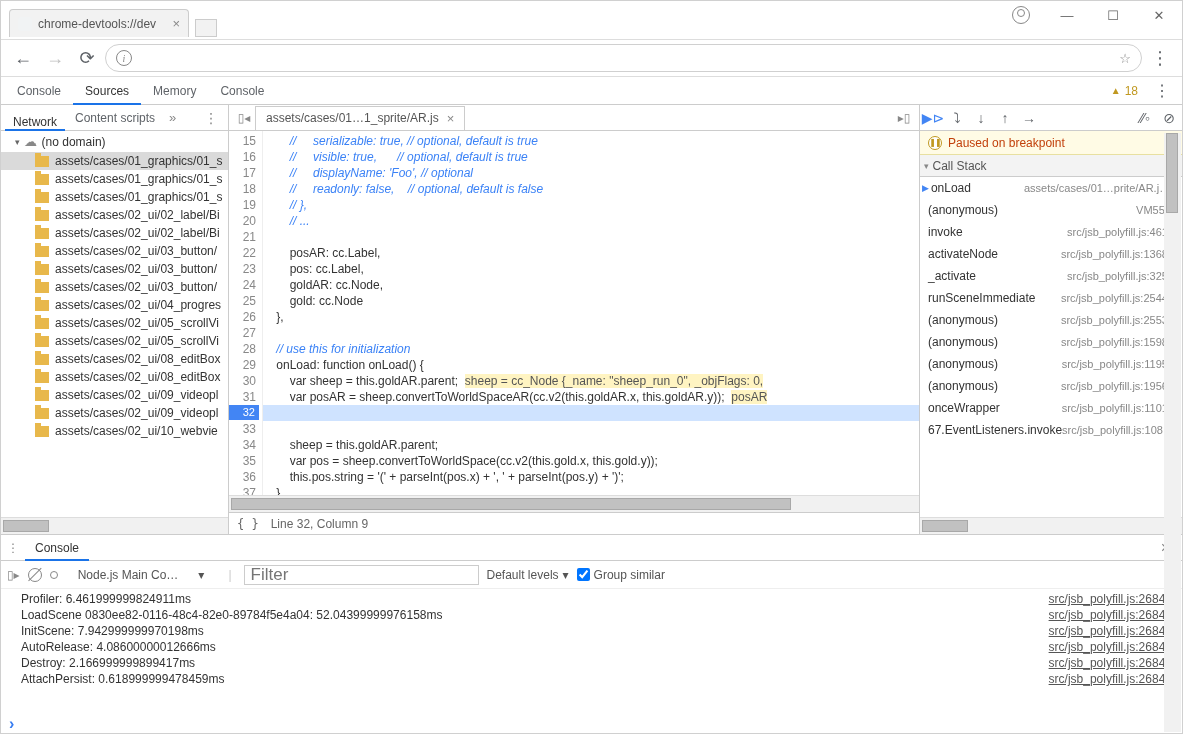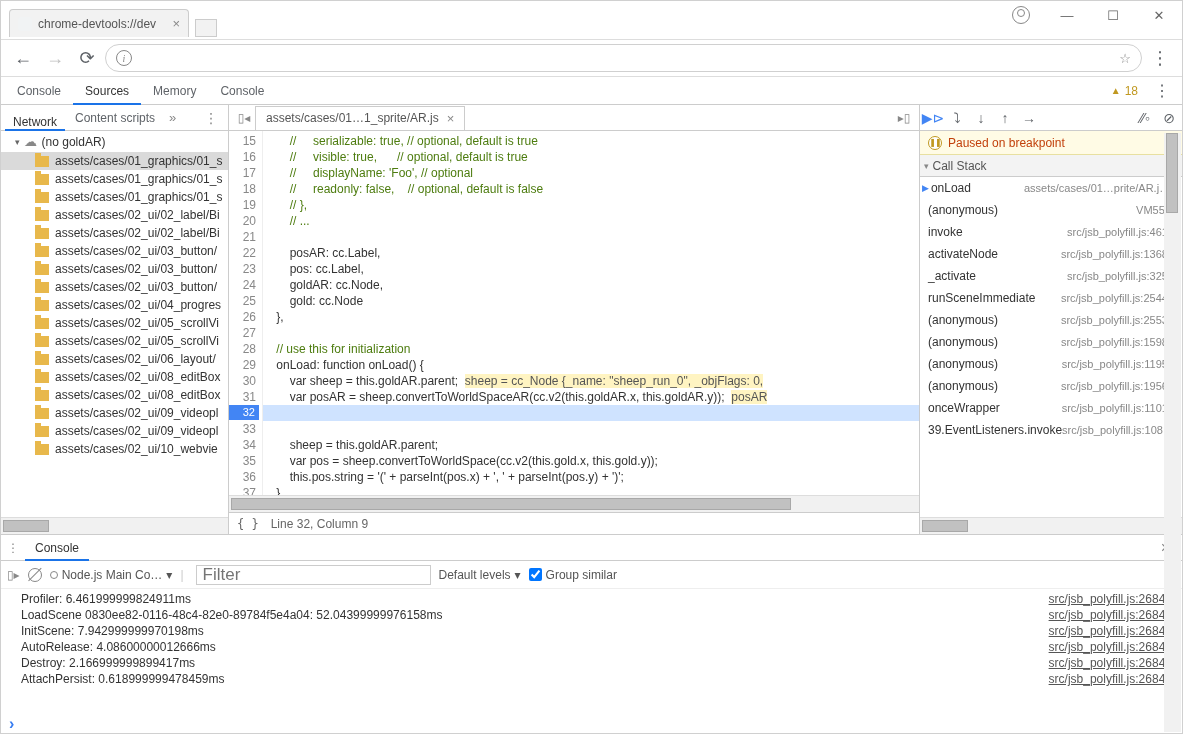--- a/index.html
+++ b/index.html
@@ -55,21 +55,21 @@
   .leftpane .hscroll .thumb{position:absolute; left:2px; top:2px; height:12px; width:46px; background:#c1c1c1; border:1px solid #a8a8a8;}
 
   .centerpane { flex:1; display:flex; flex-direction:column; min-width:0; overflow:hidden;}
   .srctabs { height:26px; border-bottom:1px solid #ccc; display:flex; align-items:center; padding:0 4px; font-size:12px; color:#555;}
   .srctab-arrow { width:22px; text-align:center; color:#888; font-size:12px;}
   .srctab { padding:0 10px; height:24px; display:flex; align-items:center; gap:8px; border:1px solid #ccc; border-bottom:none; background:#fff;}
   .srctab .x { color:#888; font-size:13px;}
   .srctabs .play { margin-left:auto; width:22px; text-align:center; color:#888;}
   .codearea { flex:1; display:flex; overflow:hidden; font-family:Consolas,Menlo,monospace; font-size:12px;}
   .gutter { width:34px; background:#fff; border-right:1px solid #eee; text-align:right; color:#888; padding:2px 6px 2px 2px; line-height:16px;}
-  .code { flex:1; padding:2px 0; line-height:16px; white-space:pre; position:relative; overflow:hidden; color:#333;} .cm{color:#4d7c0f; } .hint{background:#fff4c2; color:#555;}
+  .code { flex:1; padding:2px 0; line-height:16px; white-space:pre; position:relative; overflow:hidden; color:#333;} .cm{color:#3b82f6; font-style:italic;} .hint{background:#fff4c2; color:#555;}
   .bpline{position:absolute; left:0; right:0; height:16px; background:#cfe3ff;}
   .codehscroll{height:17px; border-top:1px solid #ddd; background:#f1f1f1; position:relative;}
   .codehscroll .thumb{position:absolute; left:2px; top:2px; height:12px; width:560px; background:#c1c1c1; border:1px solid #a8a8a8;}
   .statusline{height:22px; border-top:1px solid #ccc; display:flex; align-items:center; padding:0 8px; font-size:12px; color:#666; gap:12px;}
   .statusline .curly{font-family:monospace;}
 
   .rightpane { width:263px; border-left:1px solid #ccc; display:flex; flex-direction:column; font-size:12px; overflow:hidden;}
   .rp-toolbar{height:26px; border-bottom:1px solid #ccc; display:flex; align-items:center; padding:0 2px; gap:2px;}
   .rp-btn{width:22px;height:22px;display:flex;align-items:center;justify-content:center;color:#5f6368;font-size:14px;}
   .rp-btn.resume{color:#4285f4;}
@@ -90,21 +90,21 @@
   
   .drawer{height:200px; display:flex; flex-direction:column;}
   .drawer-tabs{height:26px; border-bottom:1px solid #ccc; display:flex; align-items:center; padding:0 6px; font-size:12px; color:#5f6368;}
   .dr-more{color:#888;}
   .dr-tab{padding:0 10px; height:26px; display:flex; align-items:center; color:#333; border-bottom:2px solid #1a73e8; padding-top:2px; margin-left:6px;}
   .dr-x{margin-left:auto; font-size:16px; color:#888; padding:0 6px;}
   .dr-toolbar{height:28px; border-bottom:1px solid #eee; display:flex; align-items:center; padding:0 6px; gap:8px; font-size:12px; color:#555;}
   .dr-eye{color:#888;}
   .dr-clear{color:#888; border:1.3px solid #888; border-radius:50%; width:14px; height:14px; position:relative;}
   .dr-clear::after{content:'';position:absolute;width:18px;height:1.3px;background:#888;transform:rotate(-45deg);left:-3px;top:5px;}
-  .dr-ctx{display:flex; align-items:center; gap:4px; color:#555;}
+  .dr-ctx{display:flex; align-items:center; gap:20px; color:#555;}
   .dr-ctx .dot{width:8px;height:8px;border:1.3px solid #888;border-radius:50%;}
   .dr-ctx .sep{padding:0 4px; color:#ccc;}
   .dr-filter{flex:0 0 220px; height:20px; border:1px solid #ccc; padding:0 6px; font-size:17px;}
   .dr-levels{display:flex;align-items:center;gap:4px;}
   .dr-chk{display:flex;align-items:center;gap:4px;}
   .dr-gear{margin-left:auto; color:#888; font-size:14px;}
   .dr-body{flex:1; overflow:hidden; font-family:Consolas,Menlo,monospace; font-size:12px; color:#333; padding:2px 0;}
   .dr-line{display:flex; padding:1px 10px 1px 20px;}
   .dr-line .link{margin-left:auto; color:#555; text-decoration:underline;}
   .dr-prompt{color:#367cf1; font-weight:bold; padding:2px 8px;}
@@ -163,21 +163,21 @@
     <div class="leftpane-tabs">
       <div class="lp-tab active">Network</div>
       <div class="lp-tab">Content scripts</div>
       <div class="lp-chev">»</div>
       <div class="lp-more">⋮</div>
     </div>
     <div class="filetree">
       <div class="ft-domain">
         <span class="ft-tri">▾</span>
         <span class="ft-cloud">☁</span>
-        <span>(no goldAR)</span>
+        <span>(no domain)</span>
       </div>
       <div id="folders">
           <div class="ft-item sel">
             <span class="ft-foldericon"></span>
             <span>assets/cases/01_graphics/01_s</span>
           </div>
           <div class="ft-item">
             <span class="ft-foldericon"></span>
             <span>assets/cases/01_graphics/01_s</span>
           </div>
@@ -209,24 +209,20 @@
             <span class="ft-foldericon"></span>
             <span>assets/cases/02_ui/04_progres</span>
           </div>
           <div class="ft-item">
             <span class="ft-foldericon"></span>
             <span>assets/cases/02_ui/05_scrollVi</span>
           </div>
           <div class="ft-item">
             <span class="ft-foldericon"></span>
             <span>assets/cases/02_ui/05_scrollVi</span>
-          </div>
-          <div class="ft-item">
-            <span class="ft-foldericon"></span>
-            <span>assets/cases/02_ui/06_layout/</span>
           </div>
           <div class="ft-item">
             <span class="ft-foldericon"></span>
             <span>assets/cases/02_ui/08_editBox</span>
           </div>
           <div class="ft-item">
             <span class="ft-foldericon"></span>
             <span>assets/cases/02_ui/08_editBox</span>
           </div>
           <div class="ft-item">
@@ -378,21 +374,21 @@
           </div>
           <div class="rp-row">
             <span>(anonymous)</span>
             <span class="loc">src/jsb_polyfill.js:19568</span>
           </div>
           <div class="rp-row">
             <span>onceWrapper</span>
             <span class="loc">src/jsb_polyfill.js:11014</span>
           </div>
           <div class="rp-row">
-            <span>39.EventListeners.invoke</span>
+            <span>67.EventListeners.invoke</span>
             <span class="loc">src/jsb_polyfill.js:10859</span>
           </div>
         </div>
     </div>
     <div class="rp-hscroll">
         <div class="thumb"></div>
       </div>
   </div>
 </div>
 

